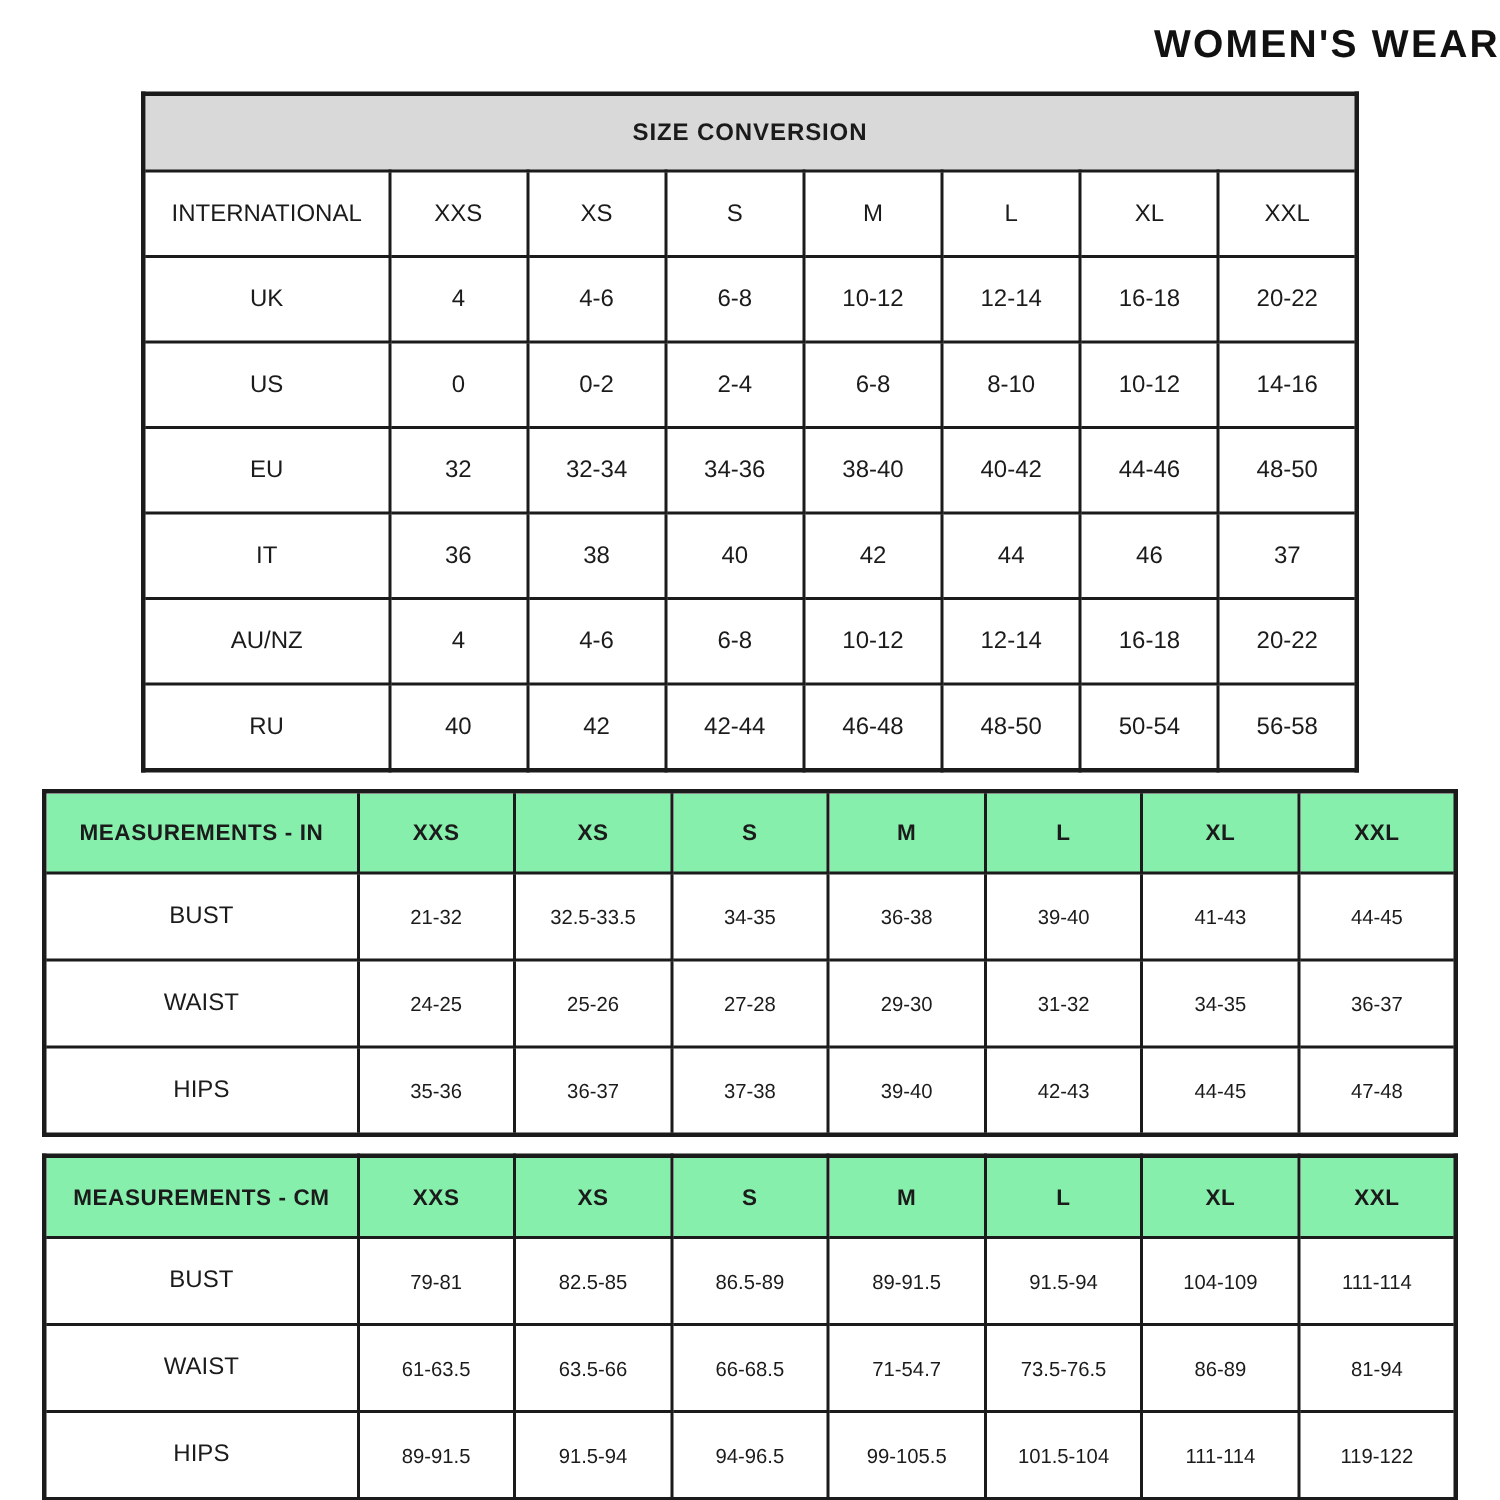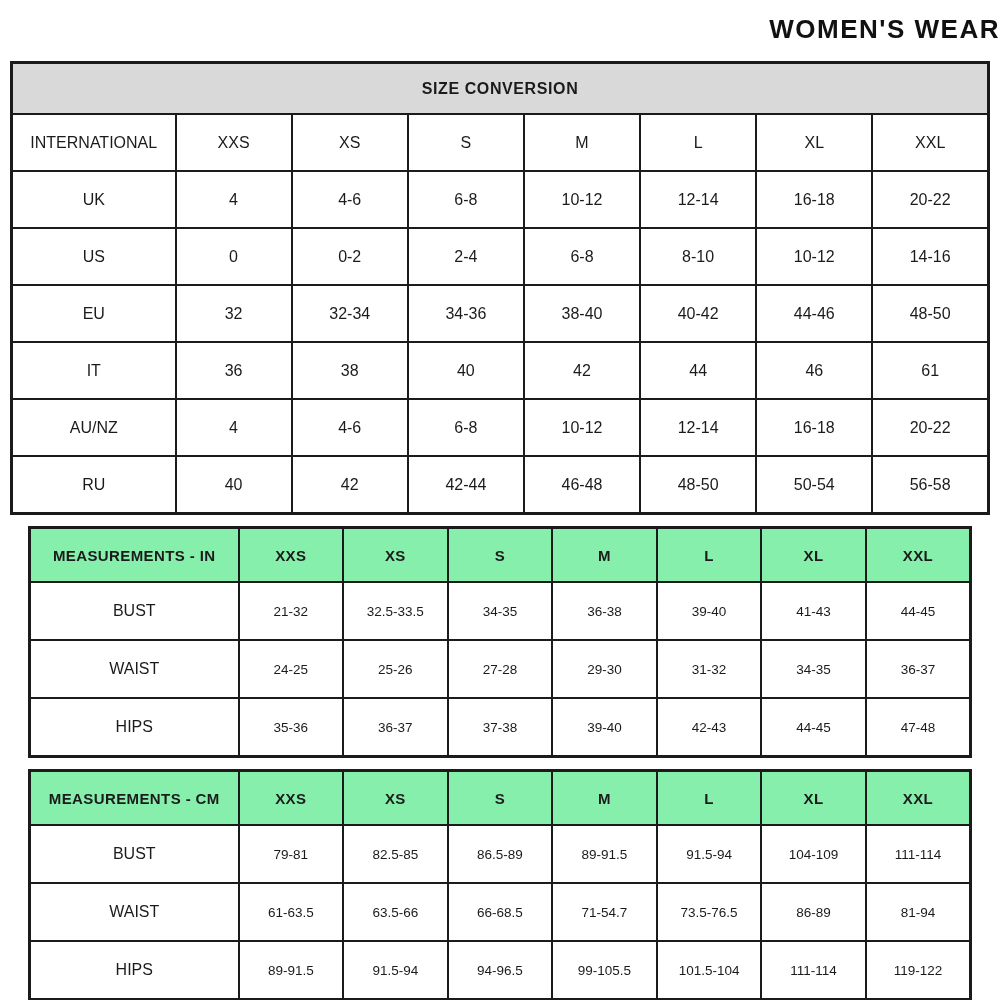--- a/index.html
+++ b/index.html
@@ -31,21 +31,21 @@
   }
   td {
     border: 2px solid #1b1b1b;
     text-align: center;
     vertical-align: middle;
     padding: 0 2px;
     overflow: hidden;
     white-space: nowrap;
   }
   table.size-table {
-    width: 980px;
+    width: 812px;
     border: 3px solid #1b1b1b;
   }
   table.size-table td {
     height: 55px;
     font-size: 16px;
     font-weight: 500;
   }
   table.size-table td.banner-cell {
     height: 49px;
     background: #d9d9d9;
@@ -137,21 +137,21 @@
           <td>48-50</td>
         </tr>
         <tr>
           <td>IT</td>
           <td>36</td>
           <td>38</td>
           <td>40</td>
           <td>42</td>
           <td>44</td>
           <td>46</td>
-          <td>61</td>
+          <td>37</td>
         </tr>
         <tr>
           <td>AU/NZ</td>
           <td>4</td>
           <td>4-6</td>
           <td>6-8</td>
           <td>10-12</td>
           <td>12-14</td>
           <td>16-18</td>
           <td>20-22</td>

